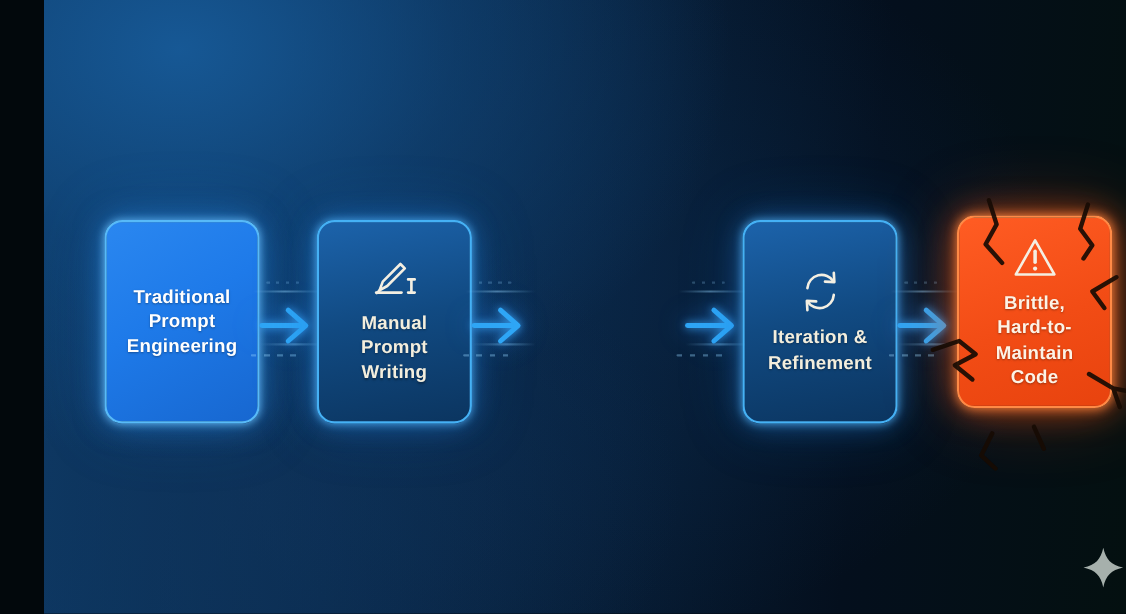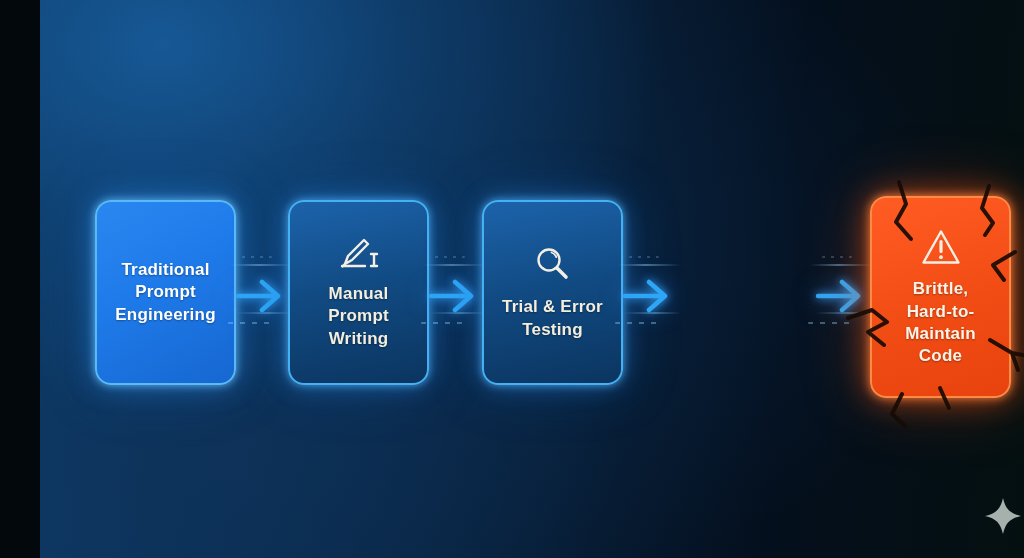--- a/index.html
+++ b/index.html
@@ -31,21 +31,21 @@
     border-color:#58baf8;
     box-shadow:0 0 8px rgba(110,195,255,.85),0 0 26px rgba(45,150,245,.5),0 0 60px rgba(30,120,220,.28);
   }
   .step-bright .label{color:#ffffff;}
   .step-dark{
     background:linear-gradient(168deg,#1c63ab 0%,#114a82 48%,#0b3560 100%);
     box-shadow:0 0 8px rgba(90,185,255,.75),0 0 24px rgba(40,145,240,.45),0 0 56px rgba(25,115,215,.25);
   }
   .pos2{left:248px;} .pos3{left:442px;} .pos4{left:635px;}
   .step-orange{
-    left:830px;top:196px;height:202px;
+    left:830px;top:196px;height:175px;
     background:linear-gradient(160deg,#ff5c23 0%,#f24c15 55%,#e8430e 100%);
     border-color:#ff8a46;
     box-shadow:0 0 10px rgba(255,130,60,.9),0 0 30px rgba(255,95,25,.6),0 0 70px rgba(255,80,15,.32);
   }
   .step-orange .label{color:#fdf3e6;}
   .cracks{position:absolute;left:-30px;top:-30px;z-index:1;pointer-events:none;}
   .gap{position:absolute;width:70px;height:96px;top:248px;}
   .g1{left:188px;} .g2{left:381px;} .g3{left:575px;} .g4{left:768px;}
   .gap svg.arrow{
     position:absolute;left:7px;top:26px;
@@ -107,45 +107,46 @@
     <span class="streak c"></span>
     <span class="streak d"></span>
     <svg class="arrow" width="56" height="44" viewBox="0 0 56 44">
       <g stroke="#2ea6f6" stroke-width="4.5" stroke-linecap="round" stroke-linejoin="round" fill="none">
         <path d="M3 22 H40"></path>
           <path d="M27 8 L43 22 L27 36"></path>
       </g>
     </svg>
   </div>
 
-  <div class="step step-dark pos3">
-    <div class="icon">
-      <svg class="iconsvg" width="42" height="42" viewBox="0 0 42 42">
-        <circle cx="17" cy="16" r="10.5"></circle>
-        <path d="M25 24 L34 33" stroke-width="3.6"></path>
-        <path d="M19.5 8.5 a7.5 7.5 0 0 1 4.8 4.6" stroke-width="1.8"></path>
-      </svg>
-    </div>
-    <div class="label">Trial &amp; Error
-Testing</div>
-  </div>
 
   <div class="gap g3">
     <span class="streak a"></span>
     <span class="streak b"></span>
     <span class="streak c"></span>
     <span class="streak d"></span>
     <svg class="arrow" width="56" height="44" viewBox="0 0 56 44">
       <g stroke="#2ea6f6" stroke-width="4.5" stroke-linecap="round" stroke-linejoin="round" fill="none">
         <path d="M3 22 H40"></path>
           <path d="M27 8 L43 22 L27 36"></path>
       </g>
     </svg>
   </div>
 
+  <div class="step step-dark pos4">
+    <div class="icon">
+      <svg class="iconsvg" width="46" height="42" viewBox="0 0 46 42">
+        <path d="M11 18 A13 13 0 0 1 35 12"></path>
+        <polyline points="35,4 35.5,12.5 27,12"></polyline>
+        <path d="M35 24 A13 13 0 0 1 11 30"></path>
+        <polyline points="11,38 10.5,29.5 19,30"></polyline>
+      </svg>
+    </div>
+    <div class="label">Iteration &amp;
+Refinement</div>
+  </div>
 
   <div class="gap g4">
     <span class="streak a"></span>
     <span class="streak b"></span>
     <span class="streak c"></span>
     <span class="streak d"></span>
     <svg class="arrow" width="56" height="44" viewBox="0 0 56 44">
       <g stroke="#2ea6f6" stroke-width="4.5" stroke-linecap="round" stroke-linejoin="round" fill="none">
         <path d="M3 22 H40"></path>
           <path d="M27 8 L43 22 L27 36"></path>

